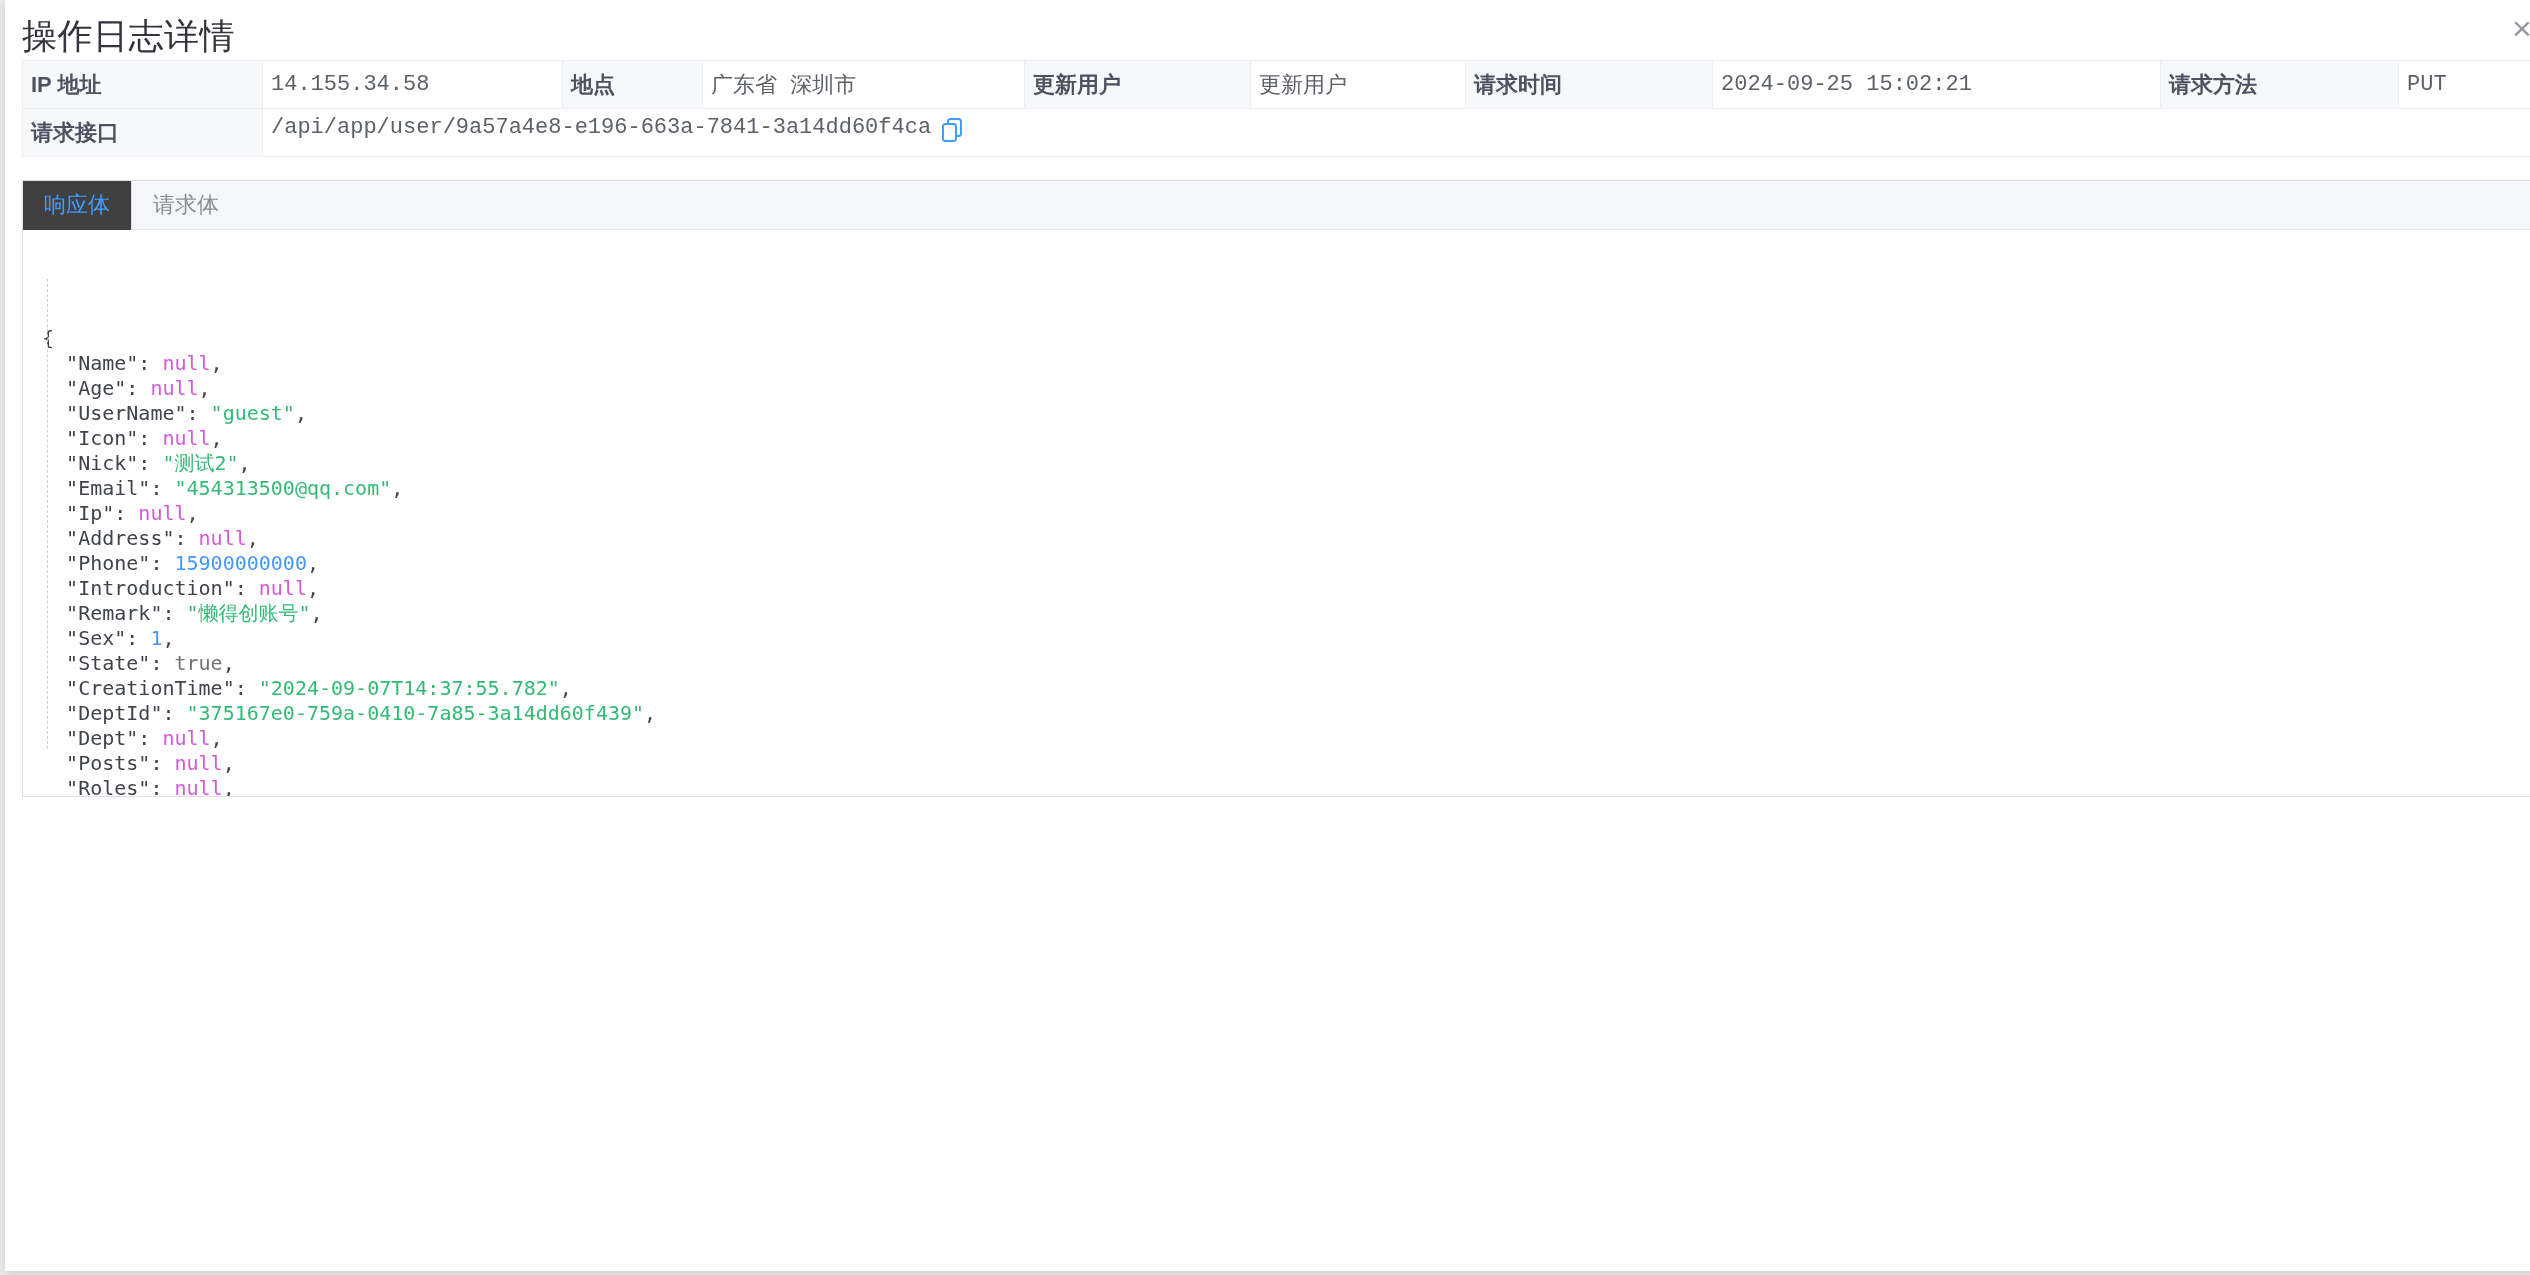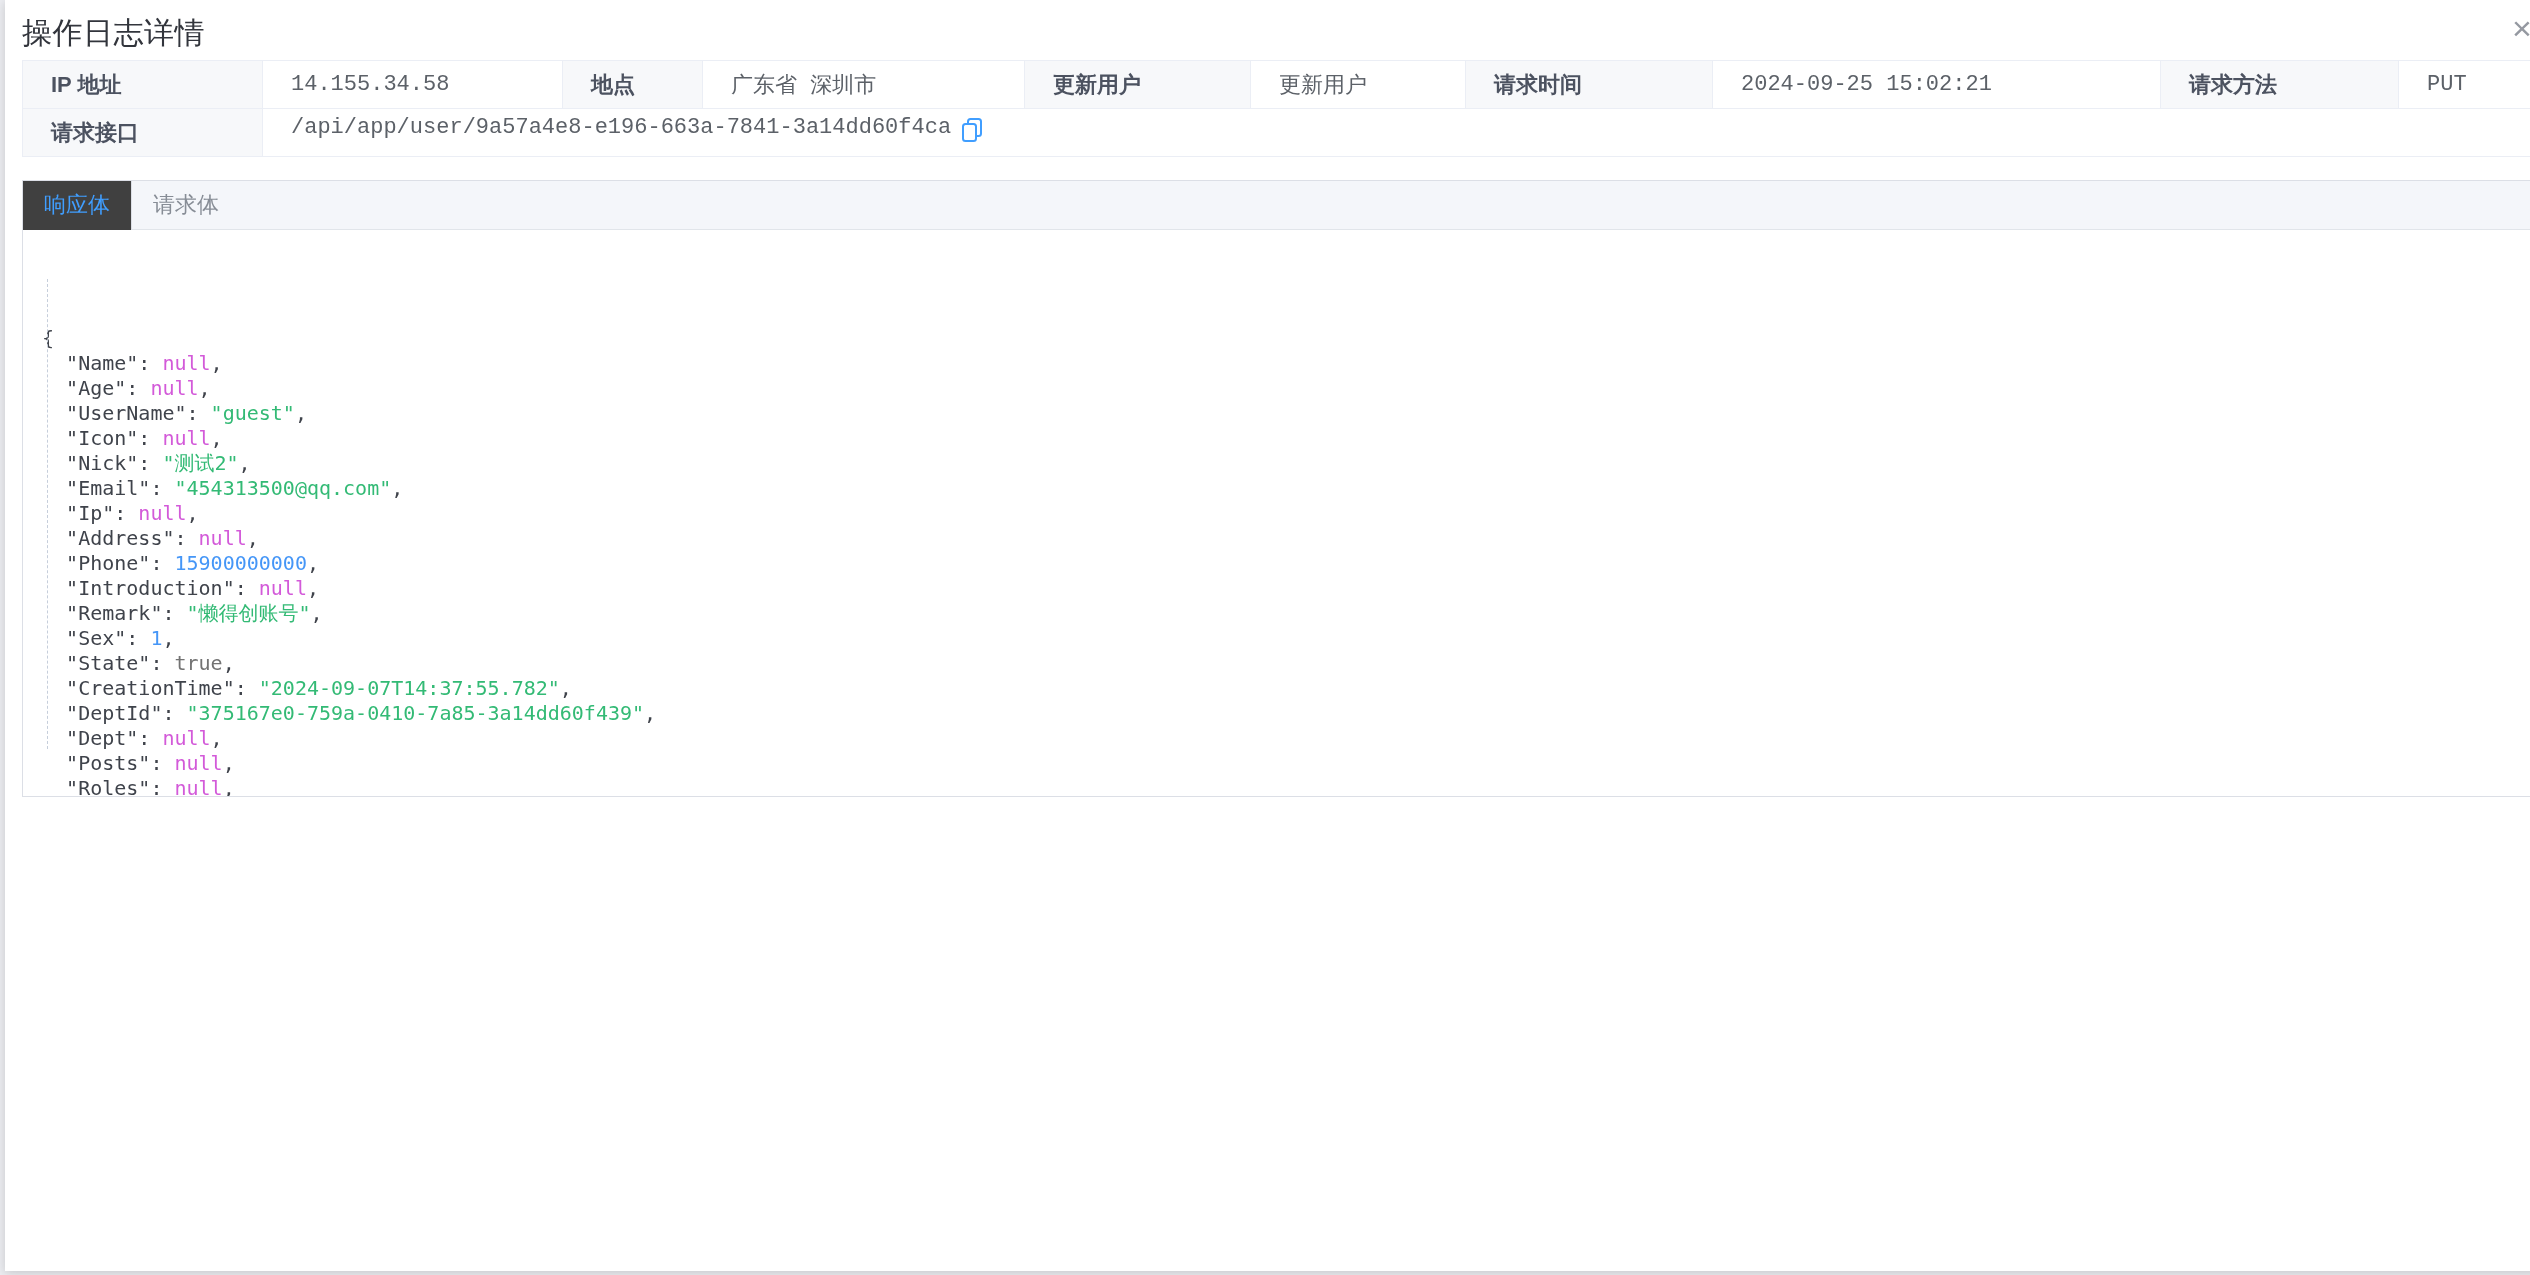--- a/index.html
+++ b/index.html
@@ -10,34 +10,34 @@
     -webkit-font-smoothing:antialiased;
   }
   
   .dialog{
     position:absolute;left:5px;top:0;width:2545px;height:1271px;
     background:#ffffff;box-sizing:border-box;
     box-shadow:0 2px 10px rgba(0,0,0,.16);
     padding:13px 0 0 17px;
   }
   .dialog-header{position:relative;height:47px;}
-  .dialog-title{font-size:30px;color:#32353c;font-weight:500;letter-spacing:.5px;margin-top:14px;}
+  .dialog-title{font-size:35px;color:#32353c;font-weight:500;letter-spacing:.5px;margin-top:14px;}
   .close-btn{
     position:absolute;left:2502px;top:8px;z-index:20;
     width:40px;height:40px;border:none;background:transparent;
     color:#9599a1;font-size:34px;line-height:40px;text-align:center;
     cursor:pointer;padding:0;font-family:"Liberation Sans",sans-serif;
   }
   
   .desc-table{
     border-collapse:collapse;table-layout:fixed;width:100%;
   }
   .desc-table td{
     border:1px solid #ebeef5;height:48px;box-sizing:border-box;
-    padding:0 28px;font-size:22px;vertical-align:middle;
+    padding:0 8px;font-size:22px;vertical-align:middle;
     white-space:nowrap;overflow:hidden;
   }
   .desc-table td.lbl{background:#f7f8fa;color:#4c5260;font-weight:600;}
   .desc-table td.val{color:#5c6168;font-family:Liberation Mono, monospace;}
   .api-cell{display:flex;align-items:flex-start;gap:10px;}
   .copy-icon{flex:0 0 auto;cursor:pointer;display:inline-block;margin-top:2px;}
   
   .tabs-card{
     margin-top:23px;width:100%;box-sizing:border-box;
     border:1px solid #dcdfe6;border-right:none;background:#fff;

